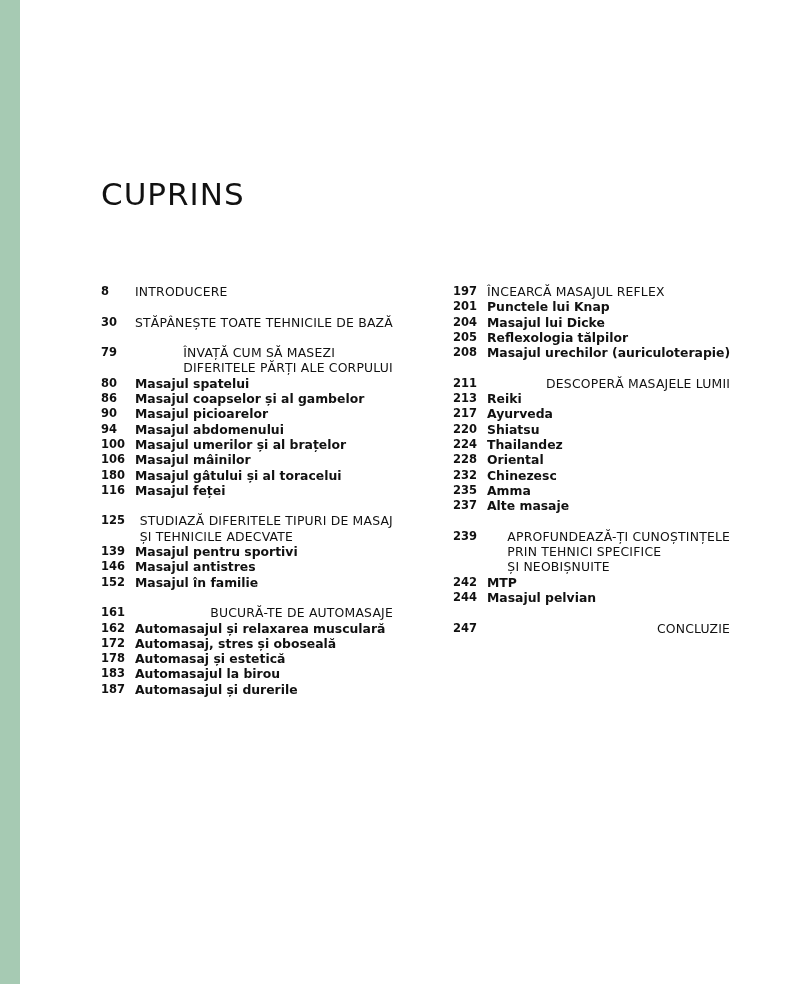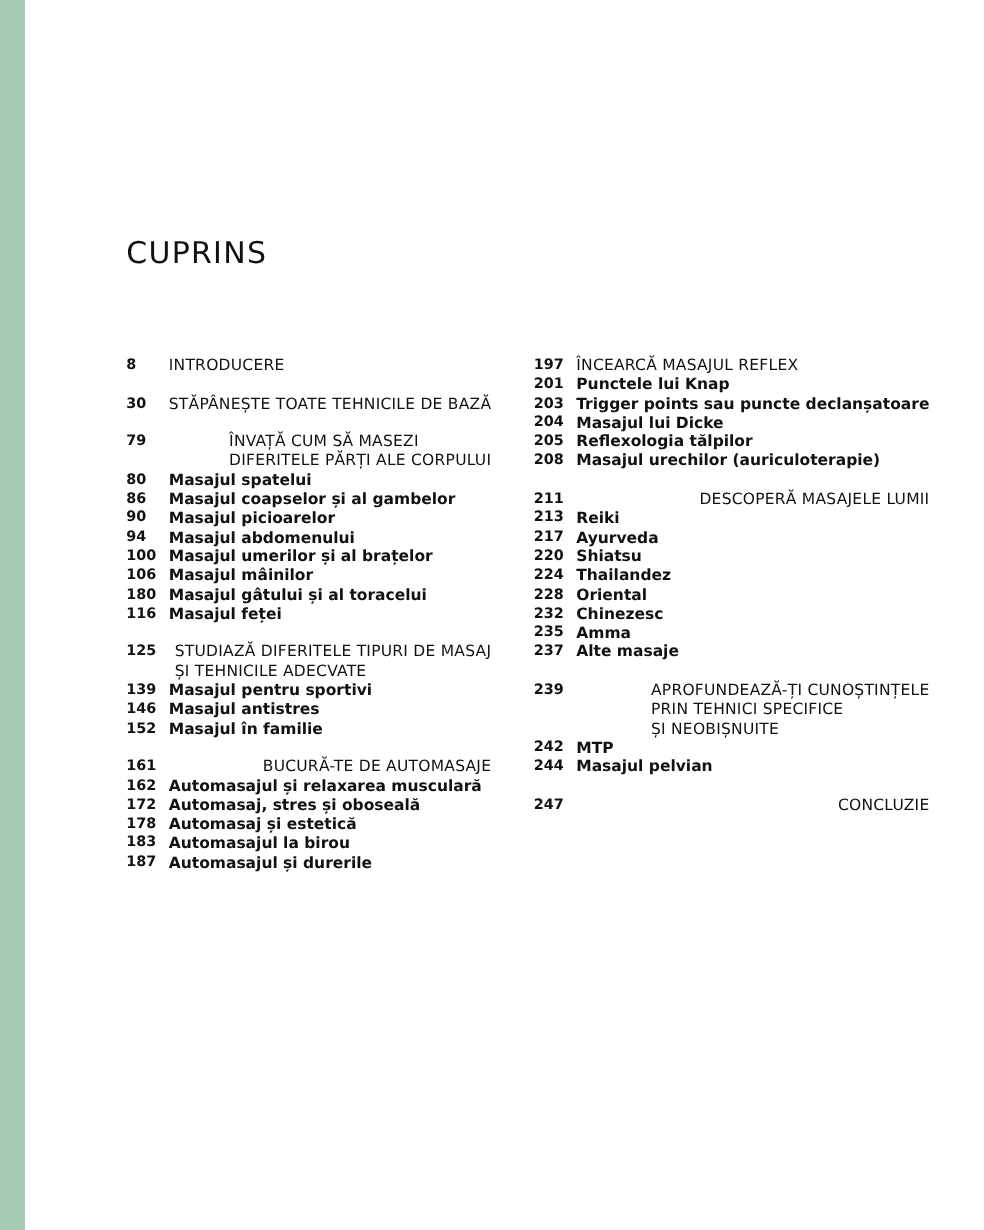--- a/index.html
+++ b/index.html
@@ -1,22 +1,22 @@
 <!DOCTYPE html>
 <html><head>
 <meta charset="utf-8">
 <style>
   html, body { margin:0; padding:0; }
   body { width:787px; height:984px; background:#ffffff; position:relative; overflow:hidden;
          font-family:"DejaVu Sans", "Liberation Sans", sans-serif; color:#111; }
   .sidebar { position:absolute; left:0; top:0; width:20px; height:984px; background:#a6cab3; }
-  .title { position:absolute; left:101px; top:188px; font-size:24px; font-weight:400; letter-spacing:1px; color:#111; }
+  .title { position:absolute; left:101px; top:176px; font-size:31px; font-weight:400; letter-spacing:1px; color:#111; }
   .col { position:absolute; top:284px; }
   .col.left { left:101px; }
-  .col.right { left:427px; }
+  .col.right { left:453px; }
   .entry { display:flex; font-size:12.4px; line-height:15.3px; }
   .entry .num { width:34px; flex:none; font-weight:bold; font-size:11.5px; }
   .entry .txt { white-space:pre; }
   .entry.chapter .txt { font-weight:400; letter-spacing:0.2px; }
   .entry.sub .txt { font-weight:bold; }
   .entry.gap { margin-top:15.3px;justify-content:space-between; }
 </style>
 </head>
 <body>
 
@@ -114,24 +114,20 @@
 <div class="col right">
     <div class="entry chapter">
       <span class="num">197</span>
       <span class="txt">ÎNCEARCĂ MASAJUL REFLEX</span>
     </div>
     <div class="entry sub">
       <span class="num">201</span>
       <span class="txt">Punctele lui Knap</span>
     </div>
     <div class="entry sub">
-      <span class="num">203</span>
-      <span class="txt">Trigger points sau puncte declanșatoare</span>
-    </div>
-    <div class="entry sub">
       <span class="num">204</span>
       <span class="txt">Masajul lui Dicke</span>
     </div>
     <div class="entry sub">
       <span class="num">205</span>
       <span class="txt">Reflexologia tălpilor</span>
     </div>
     <div class="entry sub">
       <span class="num">208</span>
       <span class="txt">Masajul urechilor (auriculoterapie)</span>

